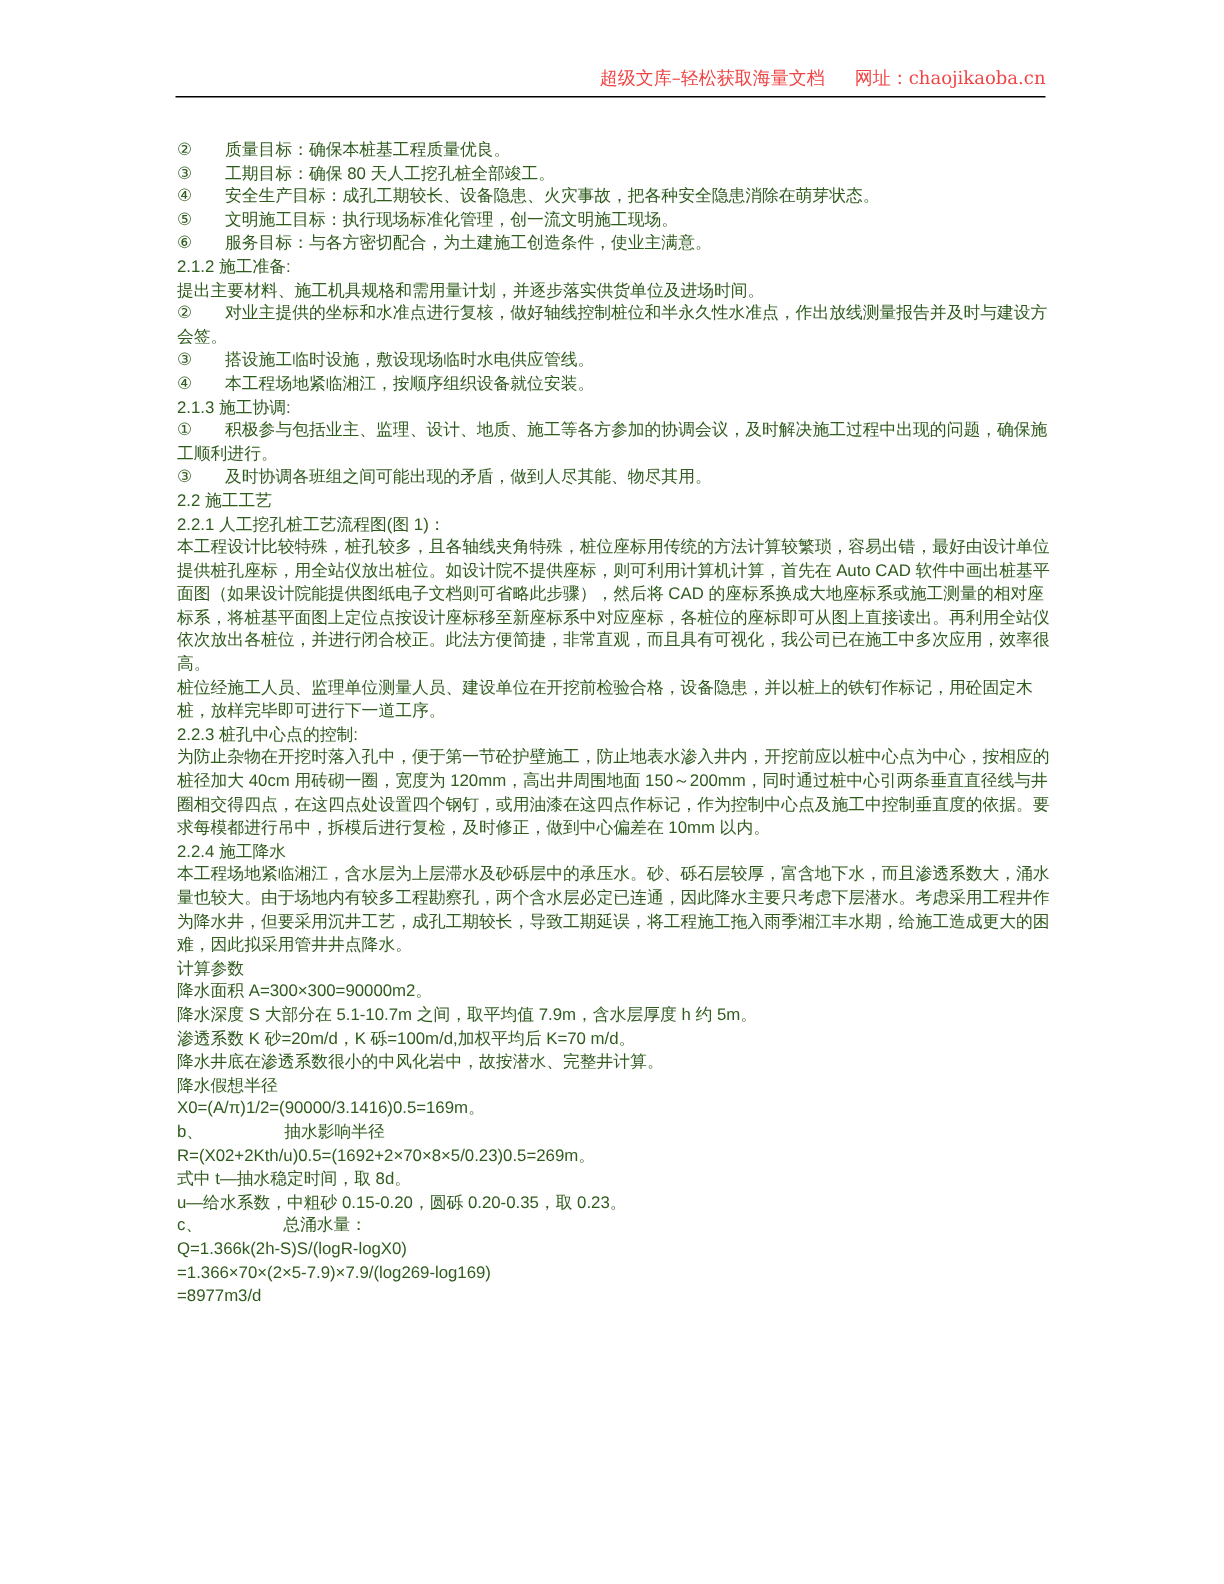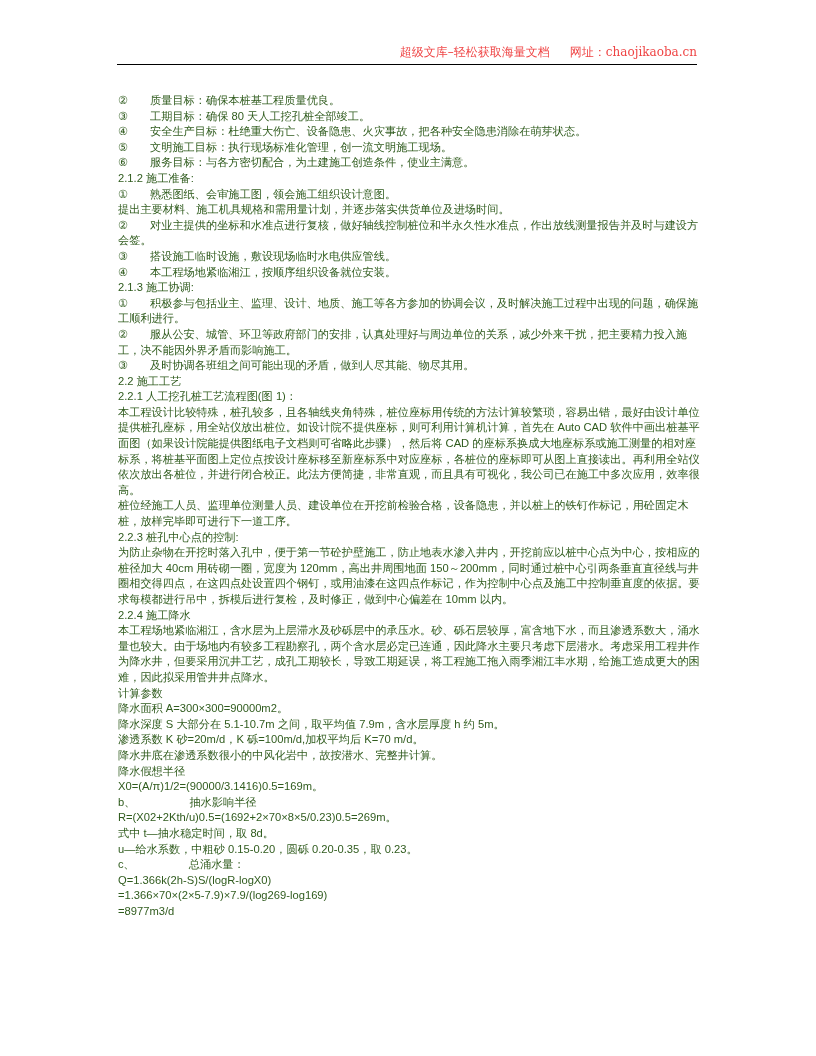--- a/index.html
+++ b/index.html
@@ -24,34 +24,32 @@
 <body>
 
 <div class="header">
   <span>超级文库–轻松获取海量文档</span><span class="sep"></span><span>网址：chaojikaoba.cn</span>
 </div>
 <div class="header-rule"></div>
 
 <div class="content">
   <p><span>②</span><span class="ind"></span><span>质量目标：确保本桩基工程质量优良。</span></p>
   <p><span>③</span><span class="ind"></span><span>工期目标：确保 80 天人工挖孔桩全部竣工。</span></p>
-  <p><span>④</span><span class="ind"></span><span>安全生产目标：杜绝重大伤亡、设备隐患、火灾事故，把各种安全隐患消除在萌芽状态。</span></p>
+  <p><span>④</span><span class="ind"></span><span>安全生产目标：成孔工期较长、设备隐患、火灾事故，把各种安全隐患消除在萌芽状态。</span></p>
   <p><span>⑤</span><span class="ind"></span><span>文明施工目标：执行现场标准化管理，创一流文明施工现场。</span></p>
   <p><span>⑥</span><span class="ind"></span><span>服务目标：与各方密切配合，为土建施工创造条件，使业主满意。</span></p>
 
   <p>2.1.2 施工准备:</p>
-  <p><span>①</span><span class="ind"></span><span>熟悉图纸、会审施工图，领会施工组织设计意图。</span></p>
   <p>提出主要材料、施工机具规格和需用量计划，并逐步落实供货单位及进场时间。</p>
   <p><span>②</span><span class="ind"></span><span>对业主提供的坐标和水准点进行复核，做好轴线控制桩位和半永久性水准点，作出放线测量报告并及时与建设方会签。</span></p>
   <p><span>③</span><span class="ind"></span><span>搭设施工临时设施，敷设现场临时水电供应管线。</span></p>
   <p><span>④</span><span class="ind"></span><span>本工程场地紧临湘江，按顺序组织设备就位安装。</span></p>
 
   <p>2.1.3  施工协调:</p>
   <p><span>①</span><span class="ind"></span><span>积极参与包括业主、监理、设计、地质、施工等各方参加的协调会议，及时解决施工过程中出现的问题，确保施工顺利进行。</span></p>
-  <p><span>②</span><span class="ind"></span><span>服从公安、城管、环卫等政府部门的安排，认真处理好与周边单位的关系，减少外来干扰，把主要精力投入施工，决不能因外界矛盾而影响施工。</span></p>
   <p><span>③</span><span class="ind"></span><span>及时协调各班组之间可能出现的矛盾，做到人尽其能、物尽其用。</span></p>
 
   <p>2.2  施工工艺</p>
   <p>2.2.1 人工挖孔桩工艺流程图(图 1)：</p>
   <p>本工程设计比较特殊，桩孔较多，且各轴线夹角特殊，桩位座标用传统的方法计算较繁琐，容易出错，最好由设计单位提供桩孔座标，用全站仪放出桩位。如设计院不提供座标，则可利用计算机计算，首先在 Auto CAD 软件中画出桩基平面图（如果设计院能提供图纸电子文档则可省略此步骤），然后将 CAD 的座标系换成大地座标系或施工测量的相对座标系，将桩基平面图上定位点按设计座标移至新座标系中对应座标，各桩位的座标即可从图上直接读出。再利用全站仪依次放出各桩位，并进行闭合校正。此法方便简捷，非常直观，而且具有可视化，我公司已在施工中多次应用，效率很高。</p>
   <p>桩位经施工人员、监理单位测量人员、建设单位在开挖前检验合格，设备隐患，并以桩上的铁钉作标记，用砼固定木桩，放样完毕即可进行下一道工序。</p>
 
   <p>2.2.3  桩孔中心点的控制:</p>
   <p>为防止杂物在开挖时落入孔中，便于第一节砼护壁施工，防止地表水渗入井内，开挖前应以桩中心点为中心，按相应的桩径加大 40cm 用砖砌一圈，宽度为 120mm，高出井周围地面 150～200mm，同时通过桩中心引两条垂直直径线与井圈相交得四点，在这四点处设置四个钢钉，或用油漆在这四点作标记，作为控制中心点及施工中控制垂直度的依据。要求每模都进行吊中，拆模后进行复检，及时修正，做到中心偏差在 10mm 以内。</p>
 

